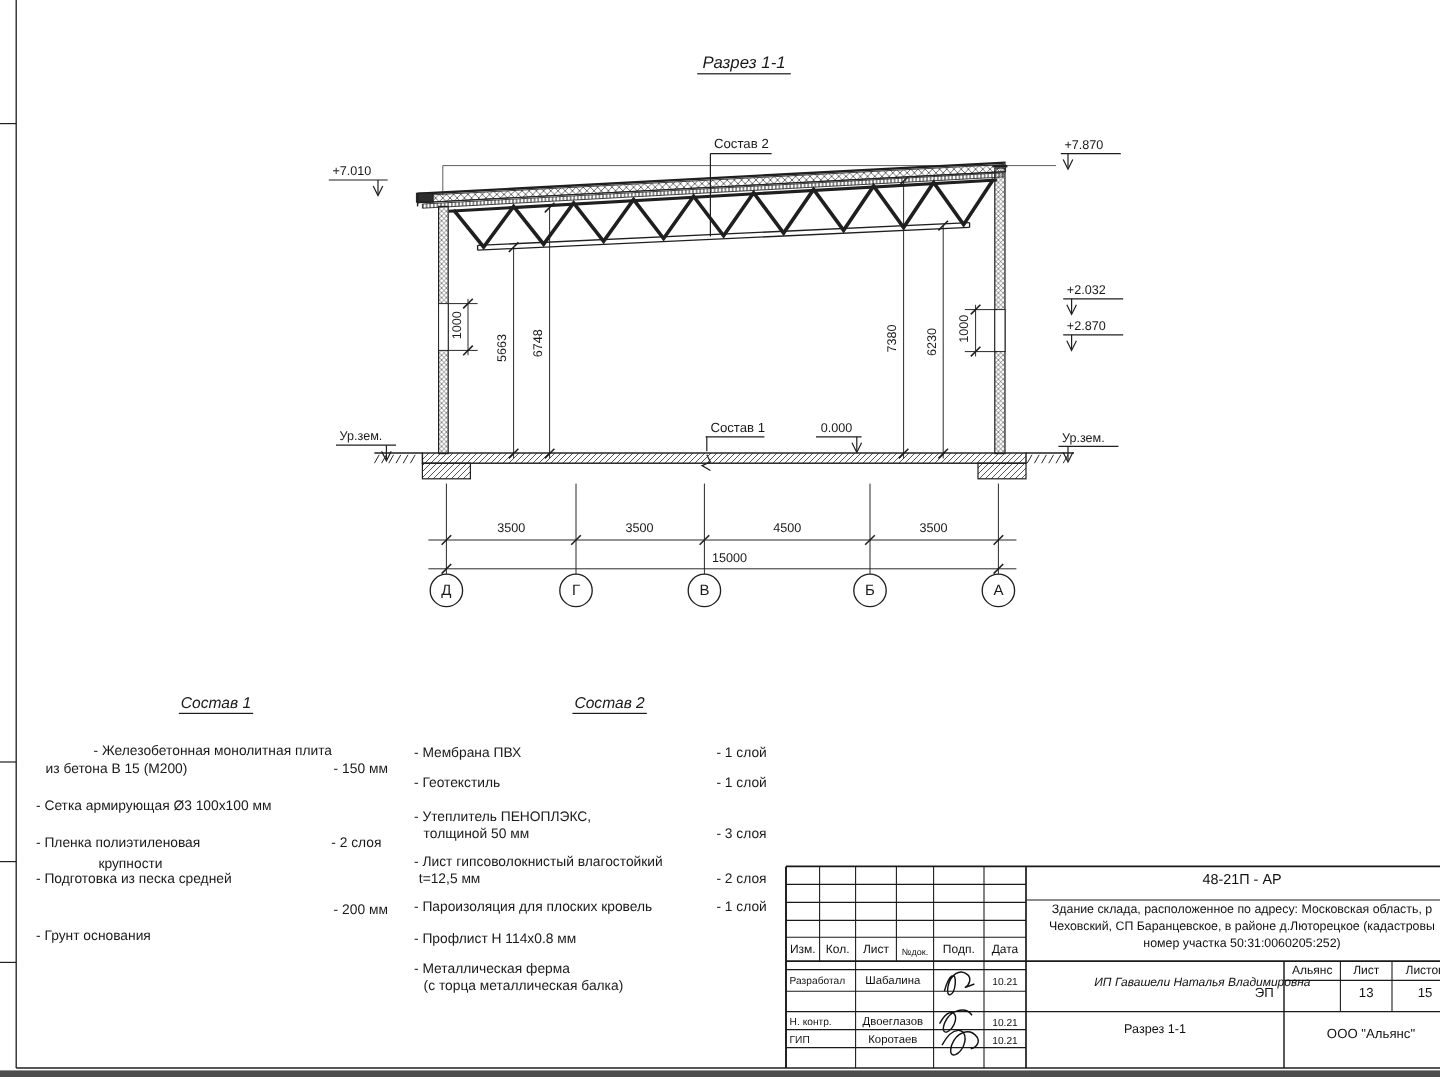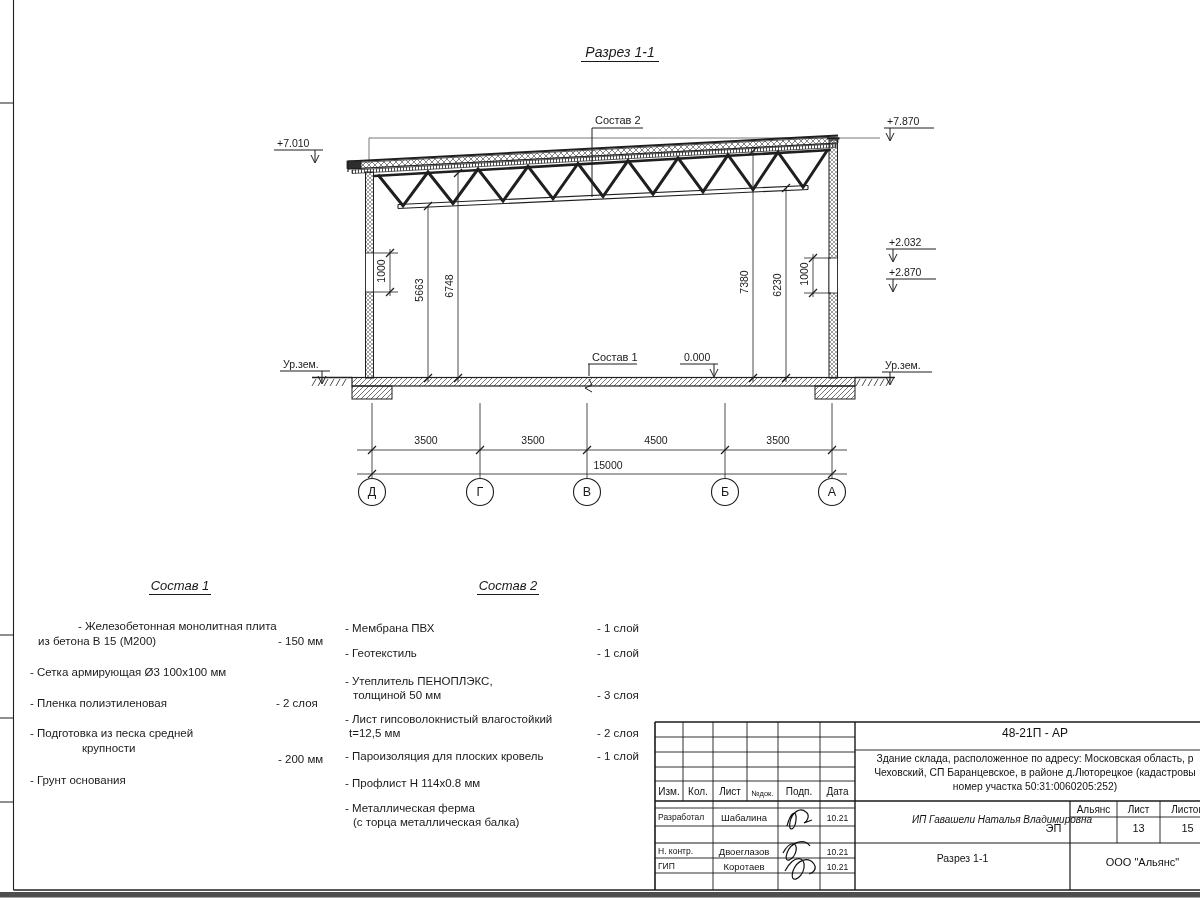--- a/index.html
+++ b/index.html
@@ -271,21 +271,21 @@
 
 <div>
   <div class="t ltitle ctr" style="left:138px;top:579px;width:84px;"><span>Состав 1</span></div>
   <div class="t" style="left:30px;top:620px;margin-left:48px;">- Железобетонная  монолитная плита</div>
   <div class="t" style="left:38px;top:635px;">из бетона В 15 (М200)</div>
   <div class="t" style="left:278px;top:635px;">- 150 мм</div>
   <div class="t" style="left:30px;top:666px;">- Сетка армирующая Ø3 100х100 мм</div>
   <div class="t" style="left:30px;top:697px;">- Пленка полиэтиленовая</div>
   <div class="t" style="left:276px;top:697px;">-  2 слоя</div>
   <div class="t" style="left:30px;top:727px;">- Подготовка из песка средней</div>
-  <div class="t" style="left:38px;top:742px;padding-left:44px;">крупности</div>
+  <div class="t" style="left:38px;top:714px;padding-left:44px;">крупности</div>
   <div class="t" style="left:278px;top:742px;margin-top:11px;">- 200 мм</div>
   <div class="t" style="left:30px;top:774px;">- Грунт основания</div>
 </div>
 
 <div>
   <div class="t ltitle ctr" style="left:466px;top:579px;width:84px;"><span>Состав 2</span></div>
   <div class="t" style="left:345px;top:622px;">- Мембрана ПВХ</div>
   <div class="t" style="left:597px;top:622px;">- 1 слой</div>
   <div class="t" style="left:345px;top:647px;">- Геотекстиль</div>
   <div class="t" style="left:597px;top:647px;">- 1 слой</div>

